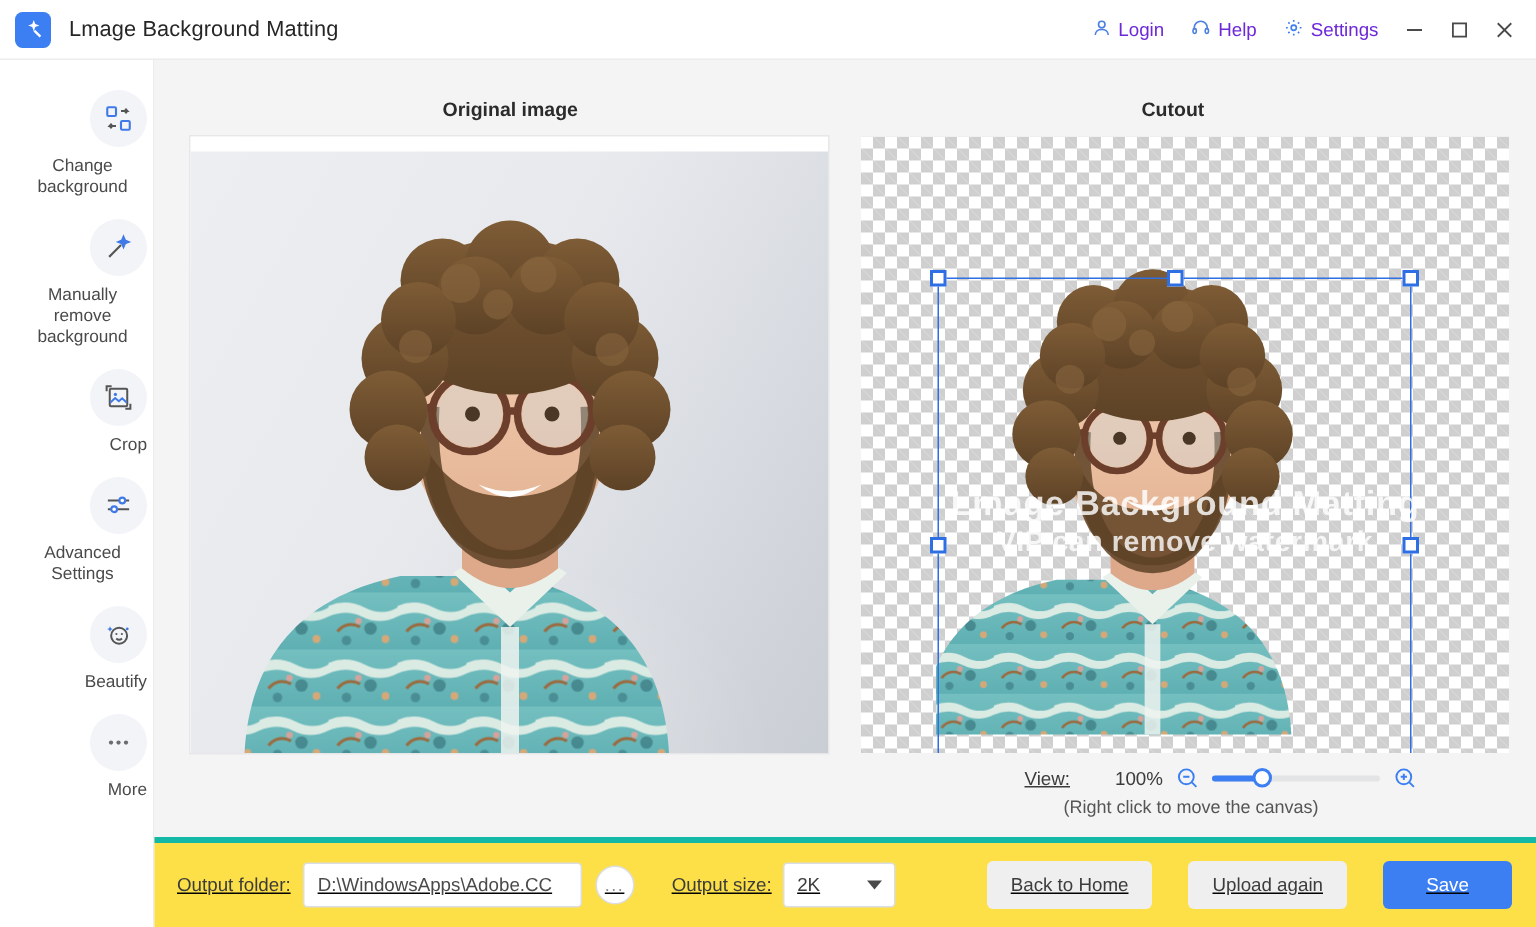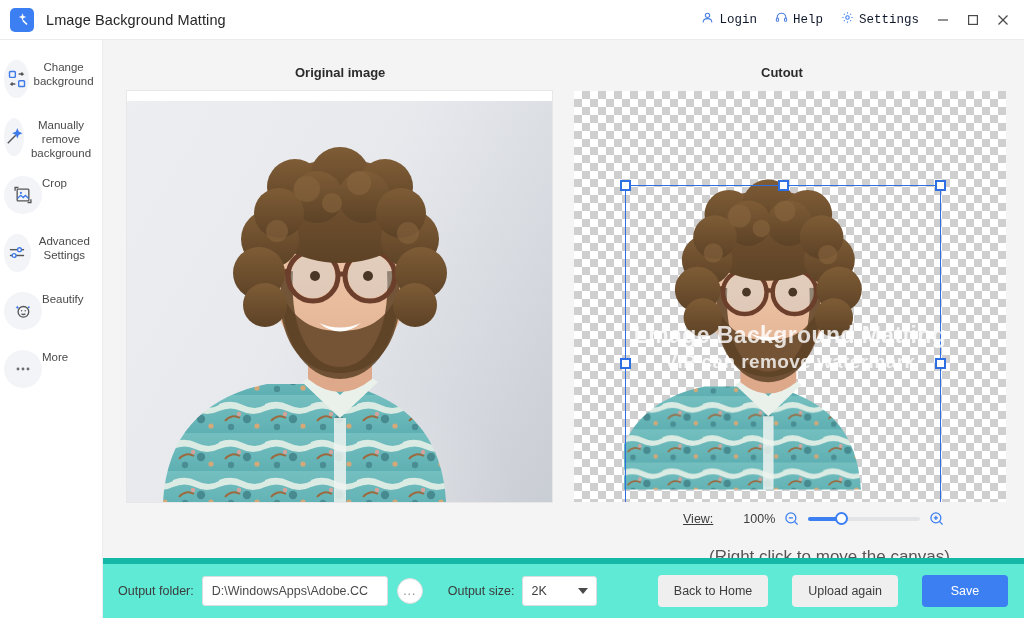--- a/index.html
+++ b/index.html
@@ -30,39 +30,38 @@
     display: flex; align-items: center; justify-content: center;
     flex: none;
   }
   .app-title {
     margin-left: 12px;
     font-size: 14.5px; color: #262626; letter-spacing: .1px;
   }
   .tb-right { margin-left: auto; display: flex; align-items: center; padding-right: 6px; }
   .tb-item {
     display: flex; align-items: center; gap: 5px;
-    padding: 6px 9px; font-size: 12.5px; color: #0f172a; cursor: default;
+    padding: 6px 9px; font-size: 12.5px; color: #6d28d9; cursor: default;
     border-radius: 3px;
-    font-family: Liberation Mono, monospace;
   }
   .win-btn {
     width: 30px; height: 30px; display: flex; align-items: center; justify-content: center;
     color: #4a4a4a;
   }
 
   
   .sidebar {
     position: absolute; left: 0; top: 40px;
     width: 103px; height: 578px;
     background: #ffffff;
     border-right: 1px solid #ededef;
     padding-top: 14px;
   }
   .side-item {
-    display: flex; flex-direction: row; align-items: flex-start;
+    display: flex; flex-direction: column; align-items: flex-end;
     padding: 6px 4px 2px; margin-bottom: 6px; cursor: default;
   }
   .side-icon {
     width: 38px; height: 38px; border-radius: 50%;
     background: #f3f4f8;
     display: flex; align-items: center; justify-content: center;
     margin-bottom: 6px;
   }
   .side-label {
     font-size: 11.5px; color: #4a4a4a; text-align: center; line-height: 14px;
@@ -155,27 +154,27 @@
   .view-label { font-size: 12.5px; color: #3c3c3c; text-decoration: underline; }
   .view-pct { font-size: 12.5px; color: #3c3c3c; min-width: 32px; margin-left: 22px; }
   .zoom-btn { width: 17px; height: 17px; display: flex; align-items: center; justify-content: center; }
   .slider { position: relative; width: 112px; height: 14px; display: flex; align-items: center; }
   .slider-track { position: absolute; left: 0; width: 112px; height: 4px; background: #e3e4e6; border-radius: 2px; }
   .slider-fill { position: absolute; left: 0; width: 33px; height: 4px; background: #3b7ff2; border-radius: 2px; }
   .slider-knob {
     position: absolute; left: 27px; width: 13px; height: 13px; border-radius: 50%;
     background: #fff; border: 2.5px solid #3b7ff2;
   }
-  .view-hint { font-size: 17px; color: #555; margin-top: 20px; margin-left: 26px; }
+  .view-hint { font-size: 12px; color: #555; margin-top: 4px; margin-left: 26px; }
 
   
   .bottombar {
     position: absolute; left: 103px; top: 558px; width: 921px; height: 60px;
-    background: #5eead4; border-top: 6px solid #14b8a6;
-    display: flex; align-items: center;
+    background: #fde047; border-top: 4px solid #14b8a6;
+    display: flex; align-items: center; text-decoration: underline;
   }
   .bb-label { font-size: 12.5px; color: #3c3c3c; }
   .path-input {
     width: 186px; height: 30px; margin-left: 8px;
     border: 1px solid #dcdde0; border-radius: 3px; background: #fff;
     font-size: 12.5px; color: #4a4a4a; padding: 0 9px;
     display: flex; align-items: center;
   }
   .dots-btn {
     width: 26px; height: 26px; border-radius: 50%;

